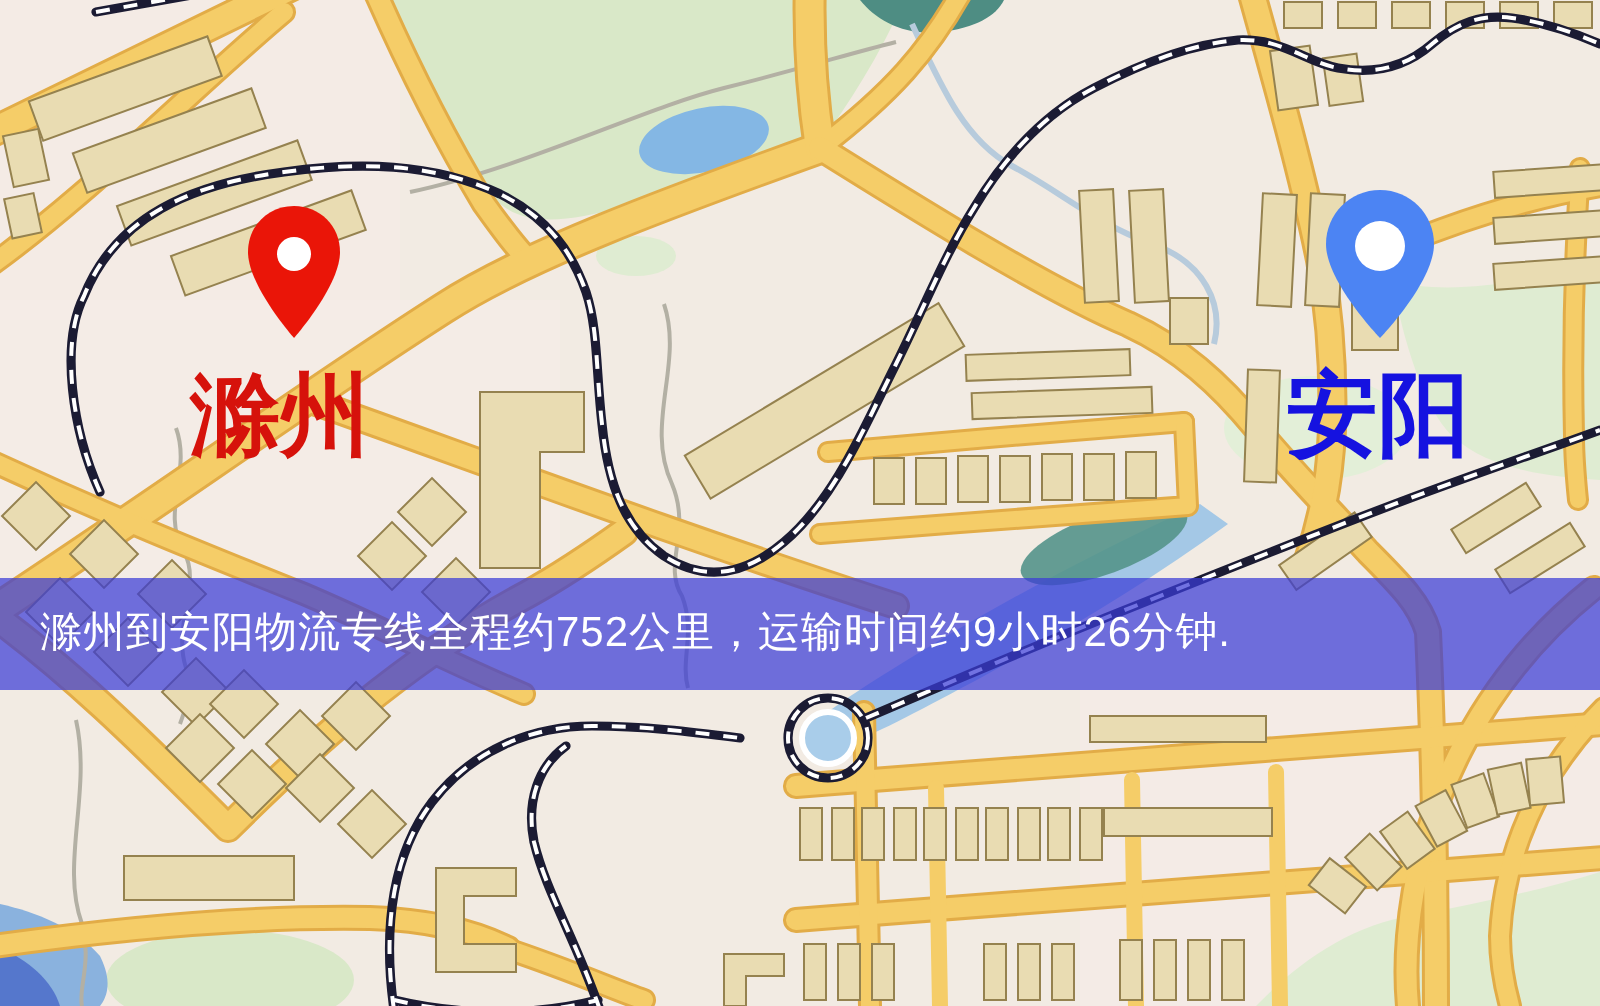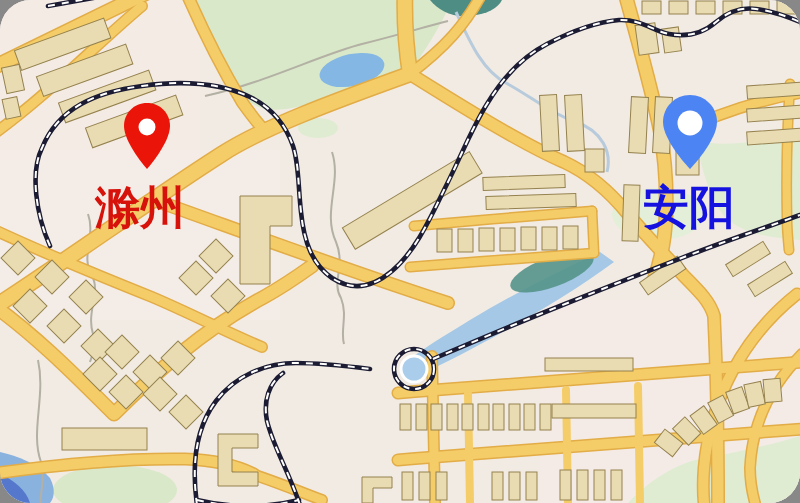--- a/index.html
+++ b/index.html
@@ -1,17 +1,17 @@
 <!DOCTYPE html>
 <html><head>
 <meta charset="utf-8">
 <style>
   html,body{margin:0;padding:0;background:#888;}
   #stage{position:relative;width:800px;height:503px;overflow:hidden;
-         font-family:"Liberation Sans","DejaVu Sans",sans-serif;background:#f2ebe3;border-radius:31px;}
+         font-family:"Liberation Sans","DejaVu Sans",sans-serif;background:#f2ebe3;}
   #map-svg{position:absolute;left:0;top:0;width:800px;height:503px;display:block;}
   .b{fill:#e9dcb2;stroke:#95824f;stroke-width:1;}
   .re{fill:none;stroke:#e2ac47;stroke-linecap:round;stroke-linejoin:round;}
   .rf{fill:none;stroke:#f5cd68;stroke-linecap:round;stroke-linejoin:round;}
   .rwd{fill:none;stroke:#1b1b33;stroke-width:4.6;stroke-linecap:round;}
   .rww{fill:none;stroke:#ffffff;stroke-width:2;stroke-dasharray:7 7;stroke-linecap:butt;}
   .gp{fill:none;stroke:#b3b0a4;stroke-width:2;}
   #route-banner{position:absolute;left:0;top:289px;width:800px;height:56px;
     background:rgba(58,60,215,0.72);color:#fff;font-size:21px;line-height:56px;
     padding-left:20px;box-sizing:border-box;white-space:nowrap;letter-spacing:.5px;}
@@ -224,13 +224,16 @@
     <text class="pin-label" x="140" y="223" fill="#d6120b">滁州</text>
   </g>
 
   <g>
     <path fill="#4c84f3" d="M690,95 C675,95 663,107 663,122 C663,141 690,169 690,169 C690,169 717,141 717,122 C717,107 705,95 690,95 Z"></path>
     <circle cx="690" cy="123" r="12.5" fill="#ffffff"></circle>
     <text class="pin-label" x="689" y="223" fill="#1512e0" style="font-size:46px">安阳</text>
   </g>
 </svg>
 
+  <div id="route-banner">
+    <span>滁州到安阳物流专线全程约752公里，运输时间约9小时26分钟.</span>
+  </div>
 </div>
 
 </body></html>

